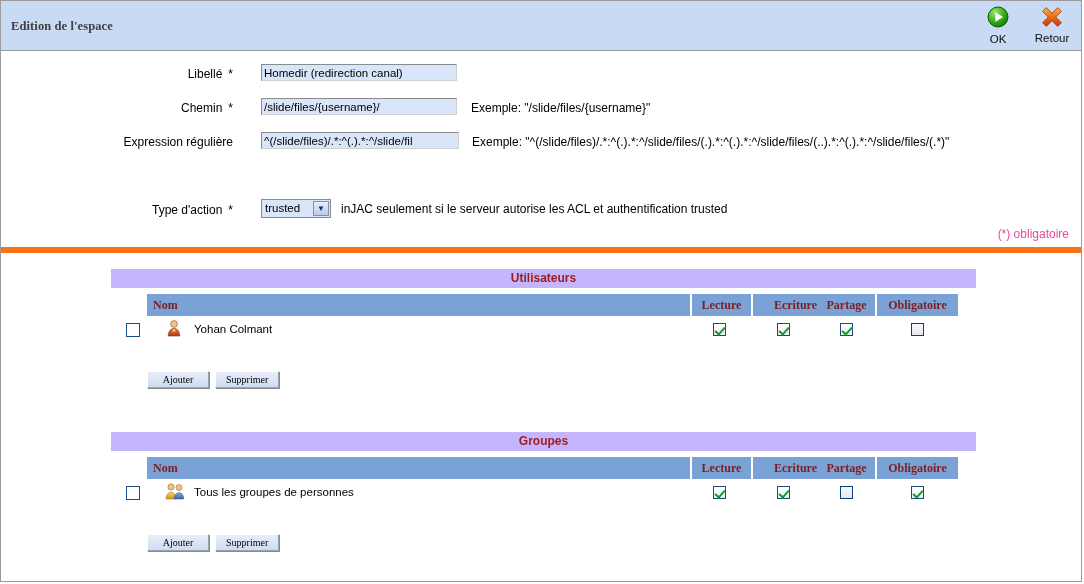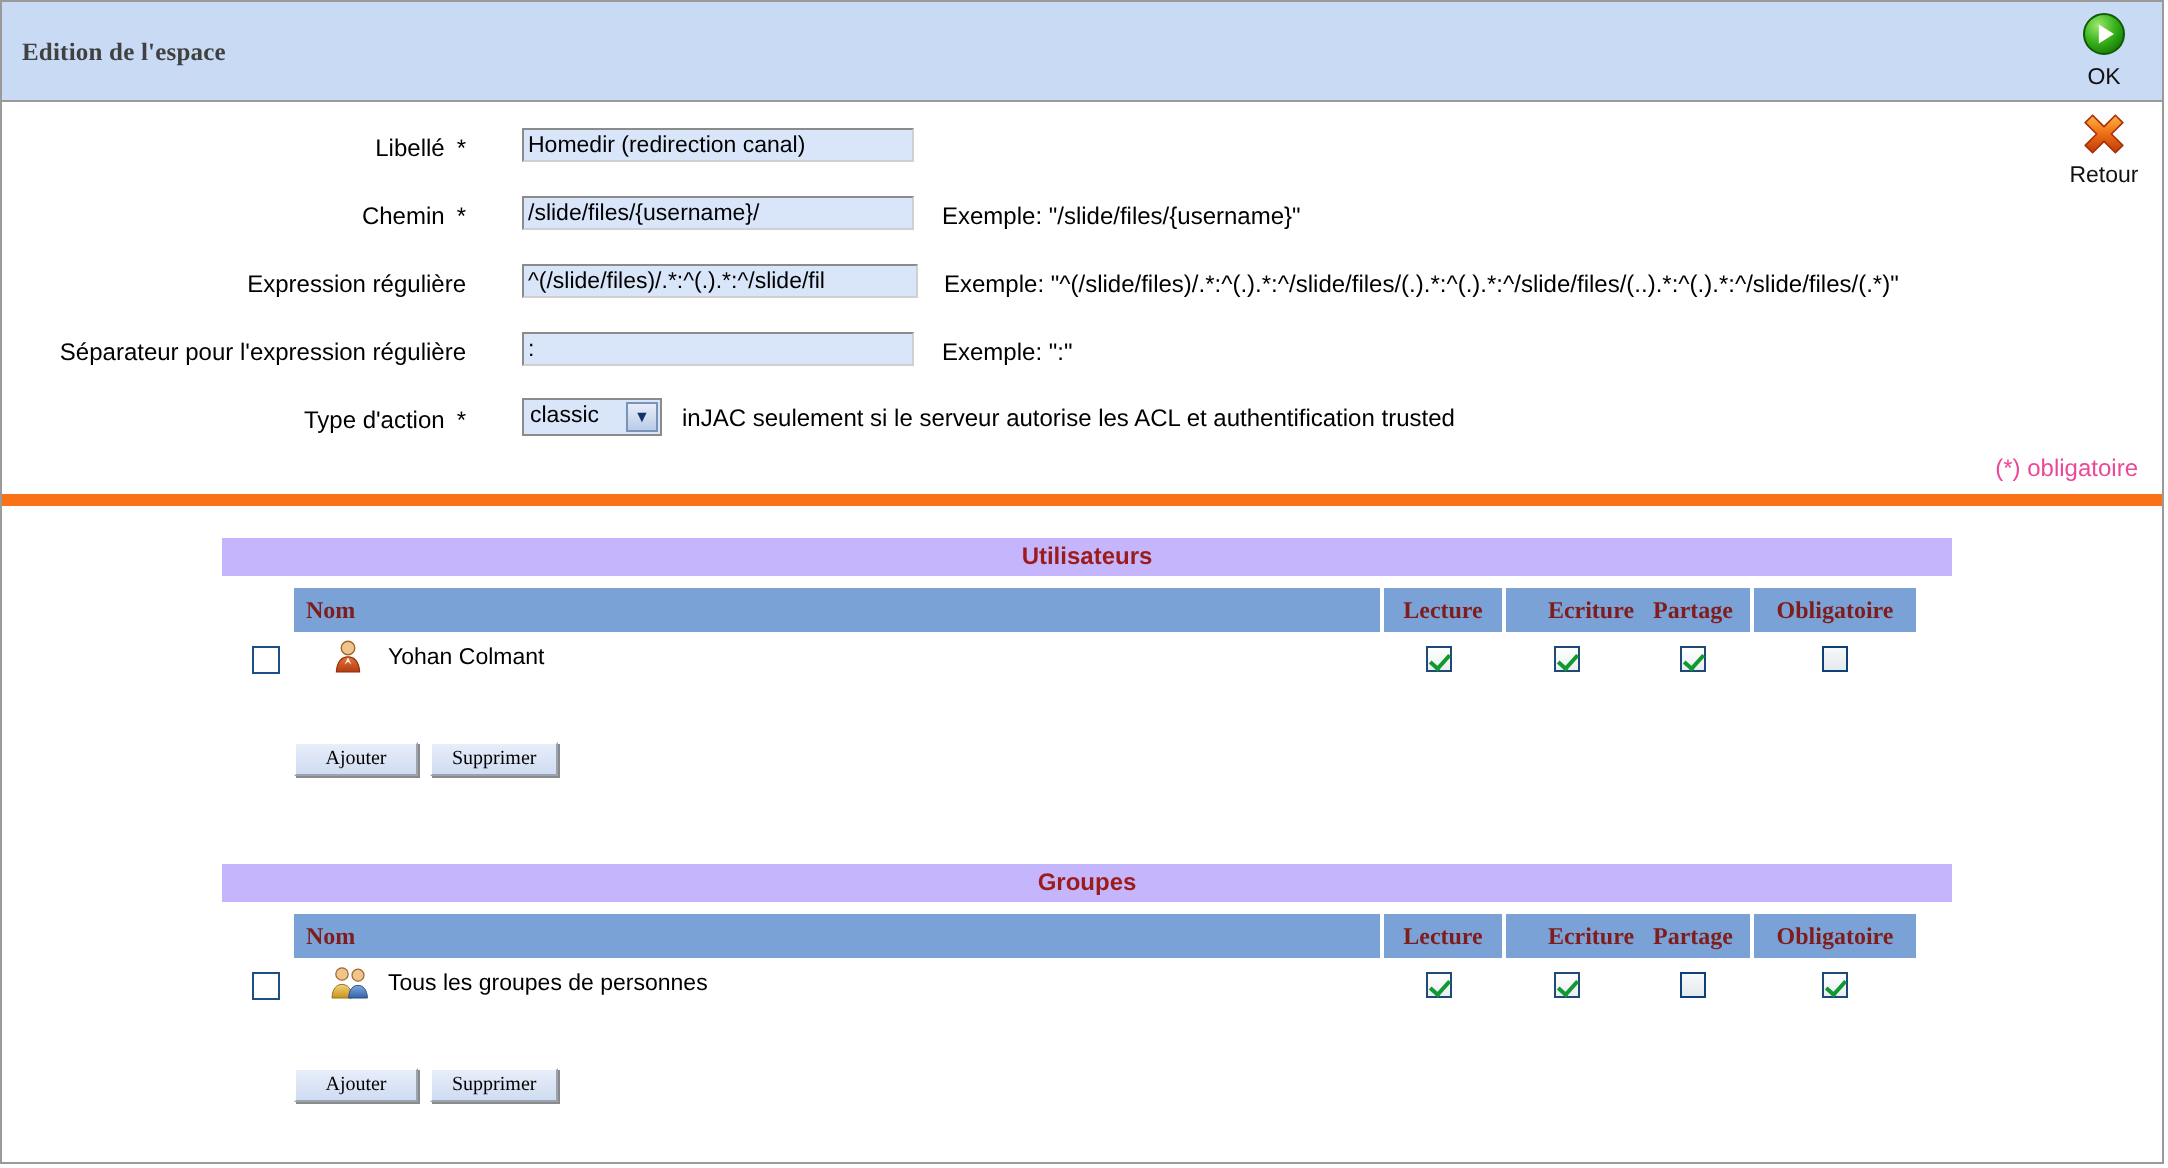--- a/index.html
+++ b/index.html
@@ -45,21 +45,20 @@
     color: #404040;
     letter-spacing: 0.1px;
     font-family: Liberation Serif, serif;
   }
   .titlebar-actions {
     position: absolute;
     right: 6px;
     top: 3px;
     display: flex;
     gap: 8px;
-    flex-direction: column;
   }
   .tb-action {
     width: 46px;
     text-align: center;
     cursor: pointer;
   }
   .tb-action .glyph {
     display: block;
     height: 26px;
     line-height: 26px;
@@ -380,32 +379,27 @@
       <input class="field-input" type="text" value="/slide/files/{username}/" style="">
       <div class="field-example">Exemple: "/slide/files/{username}"</div>
     </div>
 
     <div class="form-row" style="top:79px;">
       <div class="form-label">Expression régulière</div>
       <input class="field-input" type="text" style="width: 198px;" value="^(/slide/files)/.*:^(.).*:^/slide/fil">
       <div class="field-example" style="left:471px;">Exemple: "^(/slide/files)/.*:^(.).*:^/slide/files/(.).*:^(.).*:^/slide/files/(..).*:^(.).*:^/slide/files/(.*)"</div>
     </div>
 
-    <div class="form-row" style="top:113px;">
-      <div class="form-label">Séparateur pour l'expression régulière</div>
-      <input class="field-input" type="text" value=":" style="">
-      <div class="field-example">Exemple: ":"</div>
-    </div>
 
     <div class="form-row" style="top:147px;">
       <div class="form-label">
         <span>Type d'action</span><span class="req-star">*</span>
       </div>
       <div class="field-select">
-        <span>classic</span>
+        <span>trusted</span>
         <span class="arrowbox">▼</span>
       </div>
       <div class="select-note">inJAC seulement si le serveur autorise les ACL et authentification trusted</div>
     </div>
 
     <div class="oblig-note">(*) obligatoire</div>
   </div>
 
   <div class="perm-section" style="top:268px; height:140px;">
 

